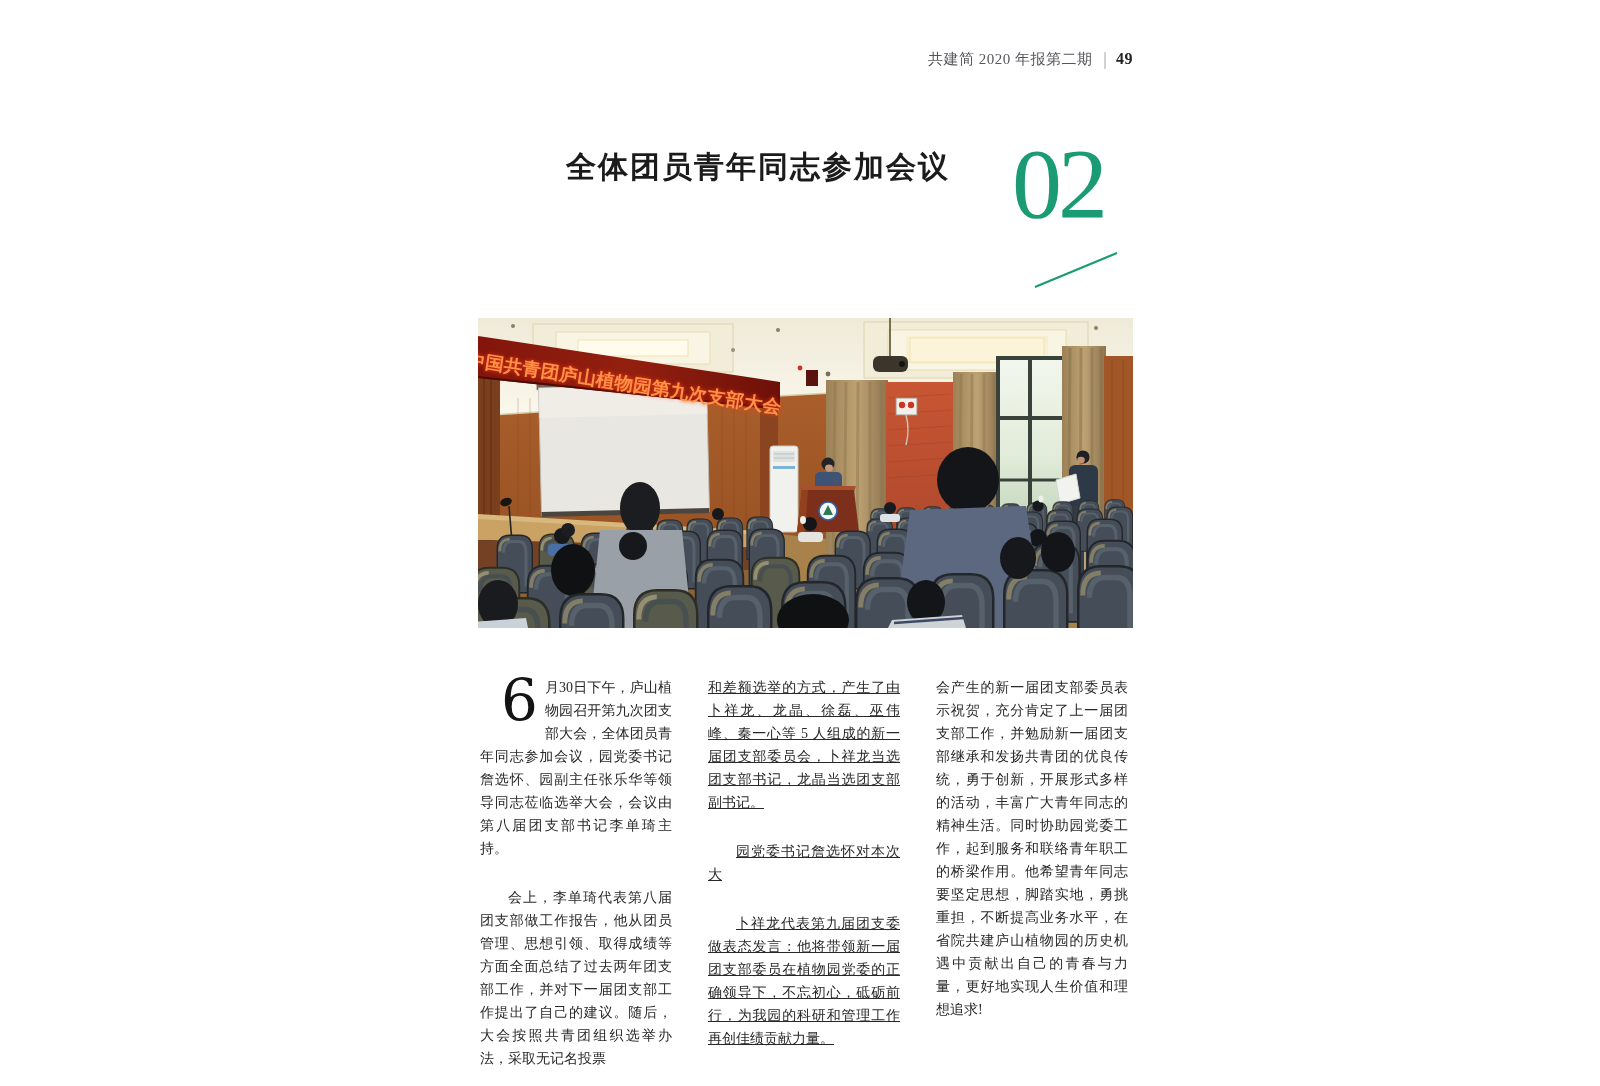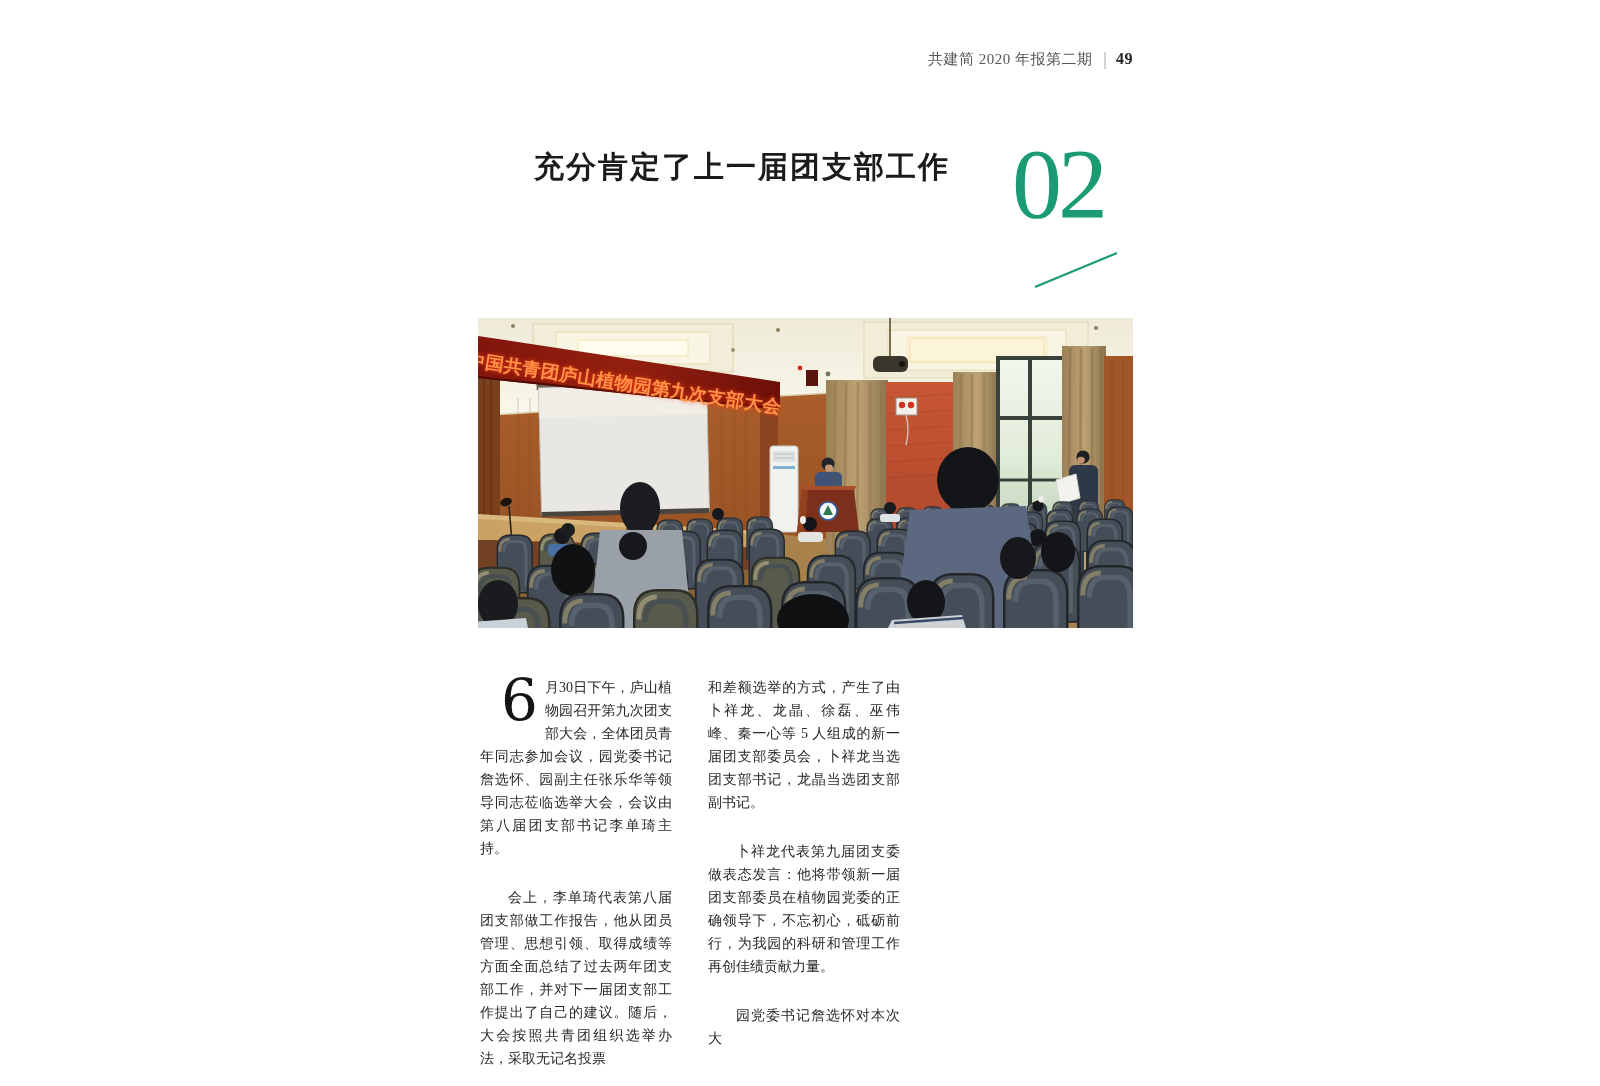--- a/index.html
+++ b/index.html
@@ -23,38 +23,38 @@
                   font-size:100px;line-height:108px;letter-spacing:-4px;color:#1a9b74;}
   .diagonal{position:absolute;left:1032px;top:248px;}
 
   
   .photo{position:absolute;left:478px;top:318px;width:655px;height:310px;}
 
   
   .col{position:absolute;top:676px;width:192px;font-size:14px;line-height:23px;
        color:#282828;text-align:justify;text-justify:inter-ideograph;}
   .col-1{left:480px;}
-  .col-2{left:708px;}
+  .col-2{left:708px;text-decoration:underline;}
   .col-3{left:936px;}
   .col p{margin:0 0 26px 0;}
   .col p.indent{text-indent:2em;}
   .dropcap{float:left;font-family:"DejaVu Serif","Liberation Serif",serif;
            font-size:58px;line-height:46px;margin:1px 7px 0 21px;color:#141414;}
 </style>
 </head>
 <body>
 
 <div class="page">
 
   <div class="page-header">
     <span>共建简 2020 年报第二期</span><span class="sep">|</span><span class="pagenum">49</span>
   </div>
 
   <div class="title-block">
-    <div class="title-line">充分肯定了上一届团支部工作</div>
+    <div class="title-line">全体团员青年同志参加会议</div>
   </div>
   <div class="article-number">02</div>
   <svg class="diagonal" width="90" height="44">
     <line x1="3" y1="39" x2="85" y2="5" stroke="#1a9b74" stroke-width="2.2"></line>
   </svg>
 
   <svg class="photo" viewBox="0 0 655 310">
     <defs>
       <linearGradient id="ceilGrad" x1="0" y1="0" x2="0" y2="1">
         <stop offset="0" stop-color="#efead8"></stop>
@@ -362,17 +362,20 @@
       </g>
     </g>
   </svg>
 
   <div class="col col-1">
     <p><span class="dropcap">6</span><span>月30日下午，庐山植物园召开第九次团支部大会，全体团员青年同志参加会议，园党委书记詹选怀、园副主任张乐华等领导同志莅临选举大会，会议由第八届团支部书记李单琦主持。</span></p>
     <p class="indent">会上，李单琦代表第八届团支部做工作报告，他从团员管理、思想引领、取得成绩等方面全面总结了过去两年团支部工作，并对下一届团支部工作提出了自己的建议。随后，大会按照共青团组织选举办法，采取无记名投票</p>
   </div>
   <div class="col col-2">
     <p>和差额选举的方式，产生了由卜祥龙、龙晶、徐磊、巫伟峰、秦一心等 5 人组成的新一届团支部委员会，卜祥龙当选团支部书记，龙晶当选团支部副书记。</p>
+    <p class="indent">园党委书记詹选怀对本次大</p>
     <p class="indent">卜祥龙代表第九届团支委做表态发言：他将带领新一届团支部委员在植物园党委的正确领导下，不忘初心，砥砺前行，为我园的科研和管理工作再创佳绩贡献力量。</p>
-    <p class="indent">园党委书记詹选怀对本次大</p>
+  </div>
+  <div class="col col-3">
+    <p>会产生的新一届团支部委员表示祝贺，充分肯定了上一届团支部工作，并勉励新一届团支部继承和发扬共青团的优良传统，勇于创新，开展形式多样的活动，丰富广大青年同志的精神生活。同时协助园党委工作，起到服务和联络青年职工的桥梁作用。他希望青年同志要坚定思想，脚踏实地，勇挑重担，不断提高业务水平，在省院共建庐山植物园的历史机遇中贡献出自己的青春与力量，更好地实现人生价值和理想追求!</p>
   </div>
 
 </div>
 
 </body></html>

